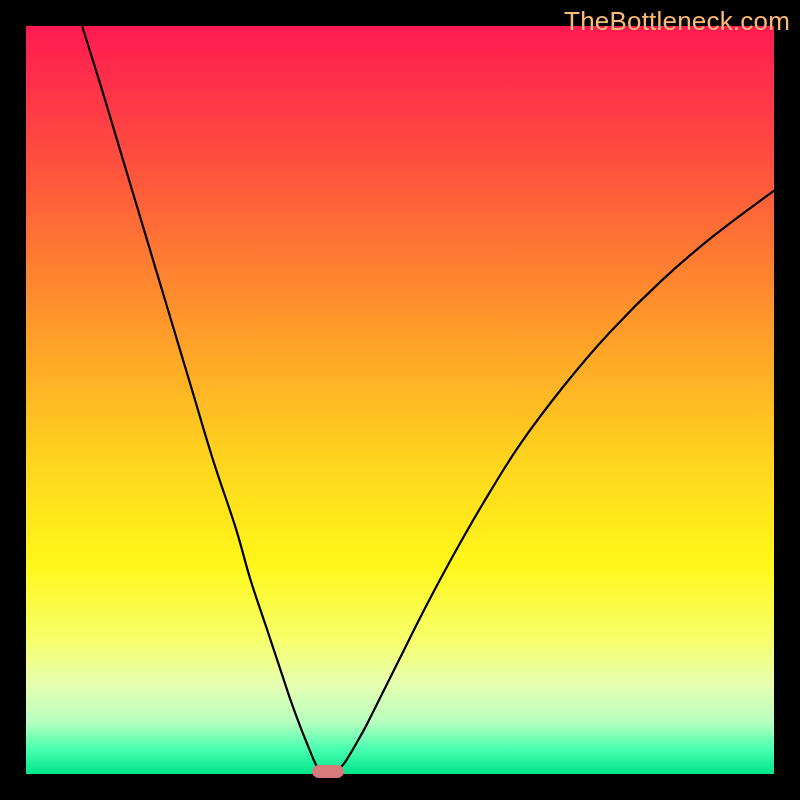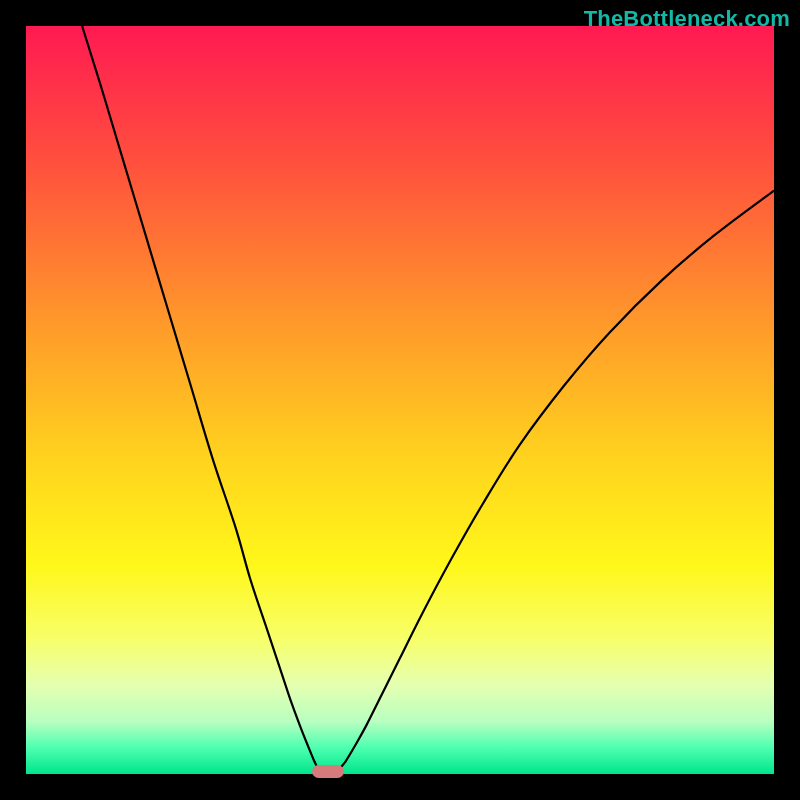--- a/index.html
+++ b/index.html
@@ -23,23 +23,23 @@
     position: absolute;
     left: 0;
     top: 0;
     width: 748px;
     height: 748px;
   }
   .watermark {
     position: absolute;
     top: 6px;
     right: 10px;
-    color: #14b8a6;
-    font-size: 22px;
-    font-weight: 700;
+    color: #fdba74;
+    font-size: 26px;
+    font-weight: 400;
     letter-spacing: 0.2px;
     user-select: none;
   }
   .marker {
     position: absolute;
     height: 13px;
     border-radius: 7px;
     background: #d77a7c;
   }
 </style>

